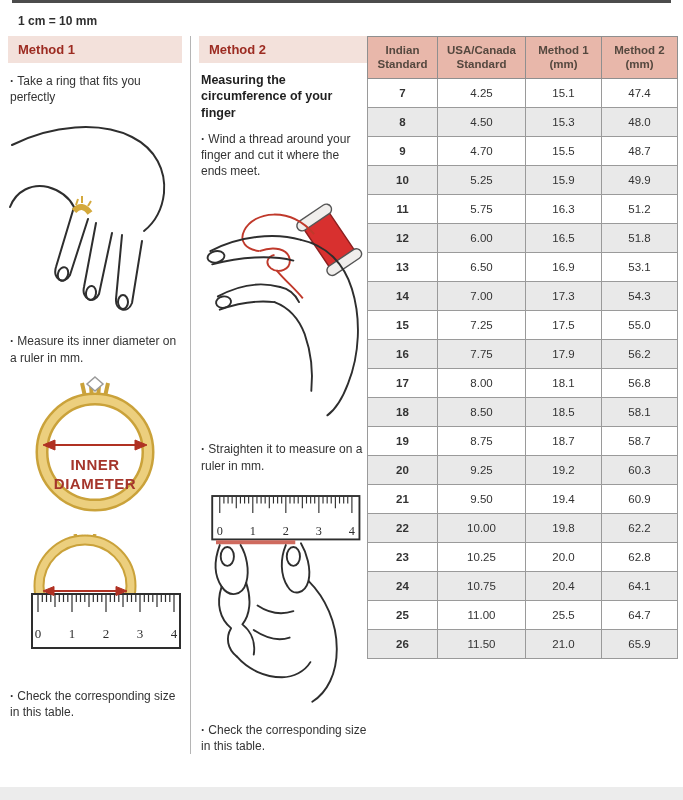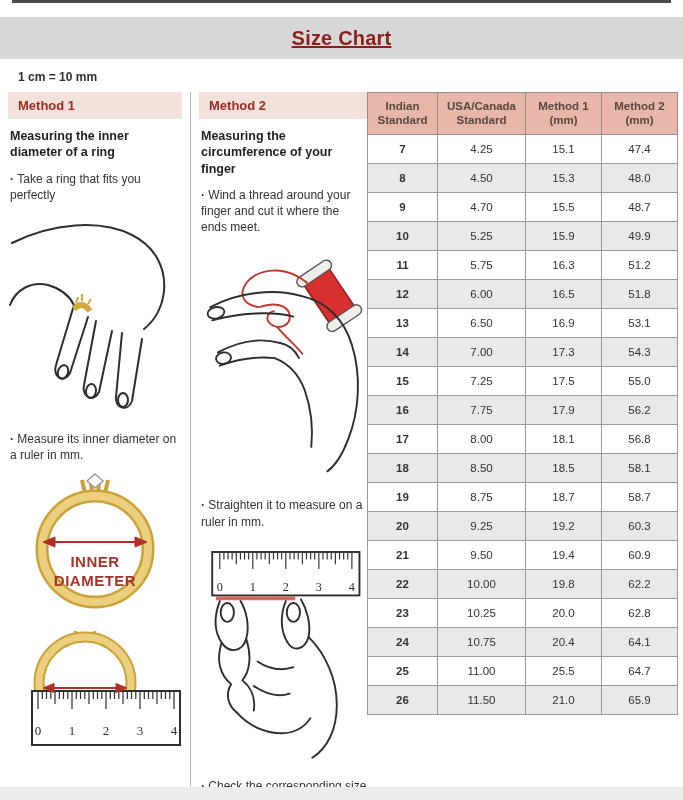--- a/index.html
+++ b/index.html
@@ -40,31 +40,27 @@
   table.size-table tbody tr:nth-child(even) td { background:#e9e9e9; }
 
   .bottom-strip { position:absolute; left:0; right:0; bottom:0; height:13px; background:#ececec; }
 </style>
 </head>
 <body>
 
 <div class="page">
   <div class="top-rule"></div>
 
-  <div class="banner">
-    <h1>Size Chart</h1>
-  </div>
 
   <div class="scale-note">1 cm = 10 mm</div>
 
   <div class="content">
 
     <section class="method method1">
       <div class="method-label">Method 1</div>
-      <h2 class="method-heading">Measuring the inner diameter of a ring</h2>
       <p class="bullet">Take a ring that fits you perfectly</p>
 
       <svg class="illus" width="174" height="212" viewBox="0 0 174 212">
         <g fill="none" stroke="#2e2e2e" stroke-width="2" stroke-linecap="round" stroke-linejoin="round">
           <path d="M4 34 C44 14 92 10 124 26 C148 38 158 60 156 82 C154 100 146 112 136 120"></path>
           <path d="M2 96 C8 80 24 72 40 76 C54 80 62 88 66 96"></path>
           <path d="M66 96 L48 156 C44 168 56 175 62 164 L80 108"></path>
           <path d="M88 112 L76 176 C73 188 86 194 91 183 L104 122"></path>
           <path d="M114 124 L108 188 C107 200 120 203 124 192 L134 130"></path>
           <ellipse cx="55" cy="163" rx="5" ry="7" transform="rotate(18 55 163)"></ellipse>

